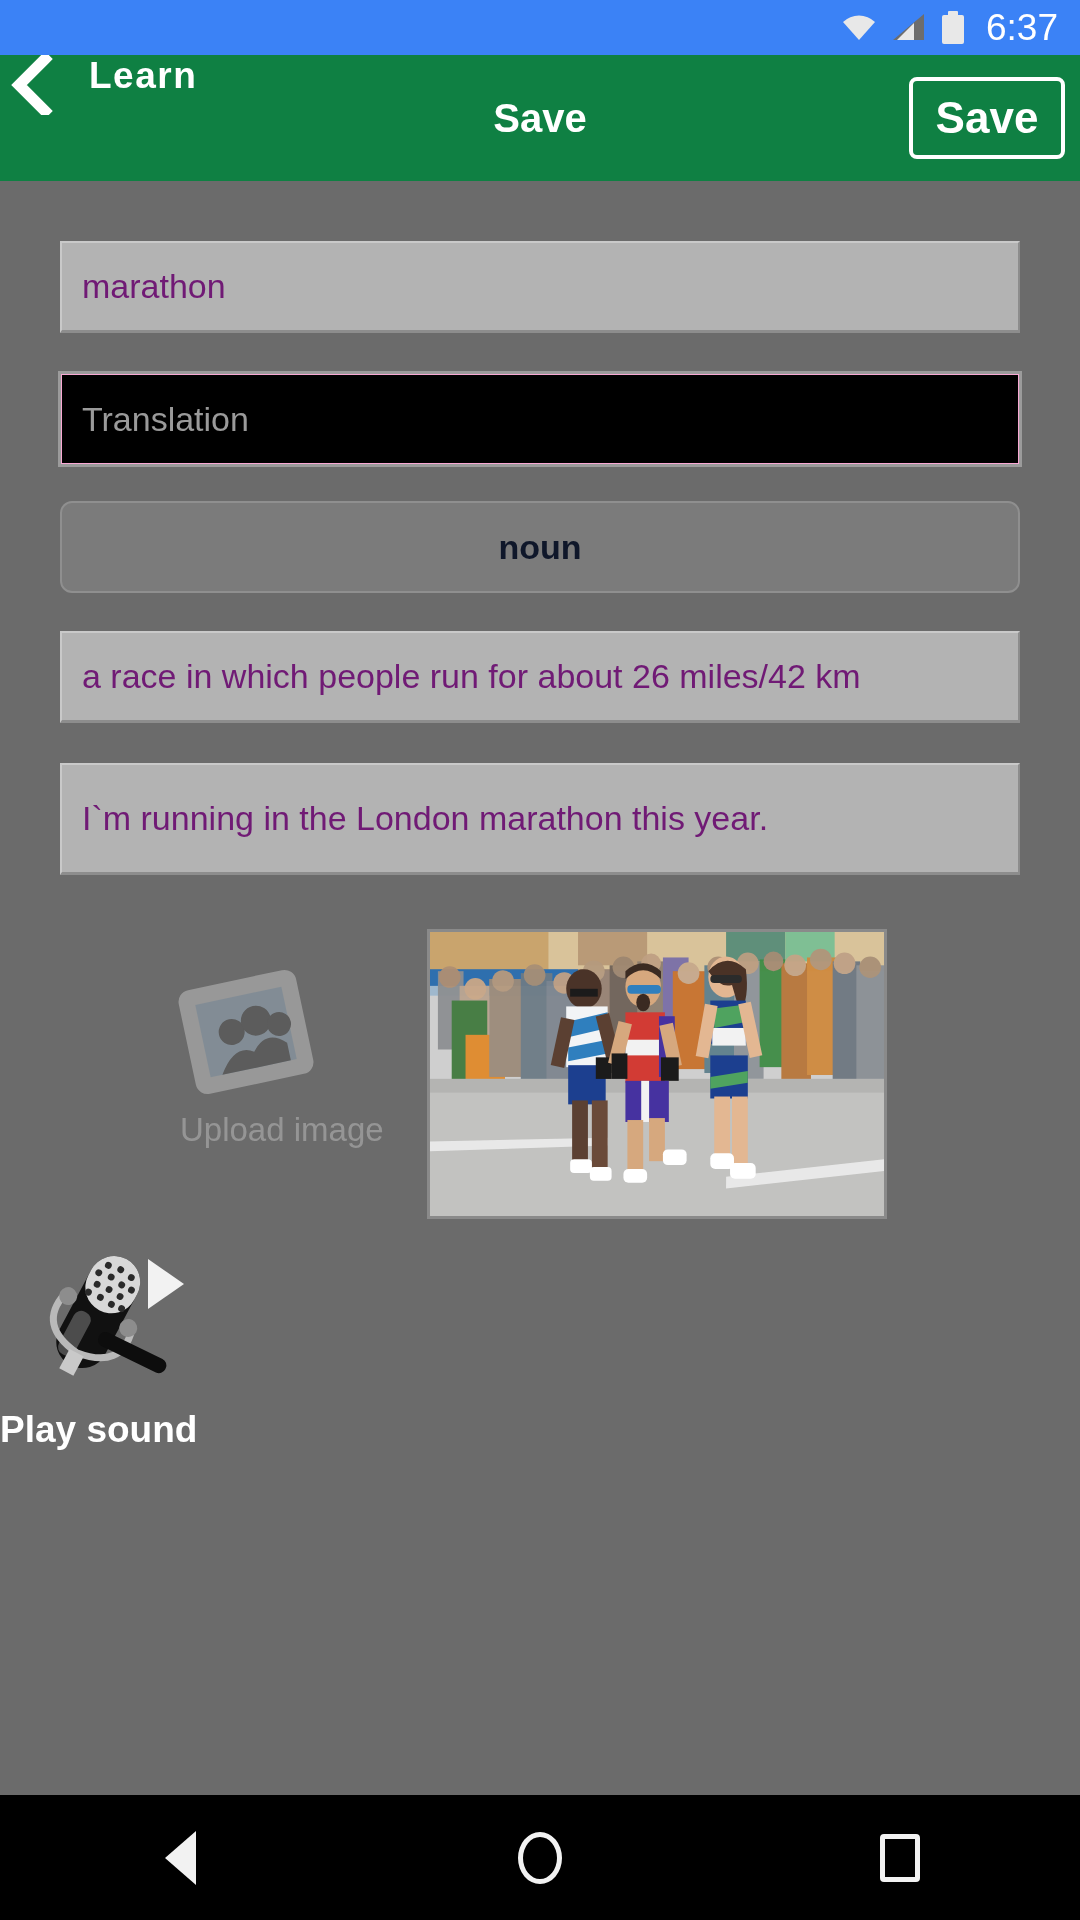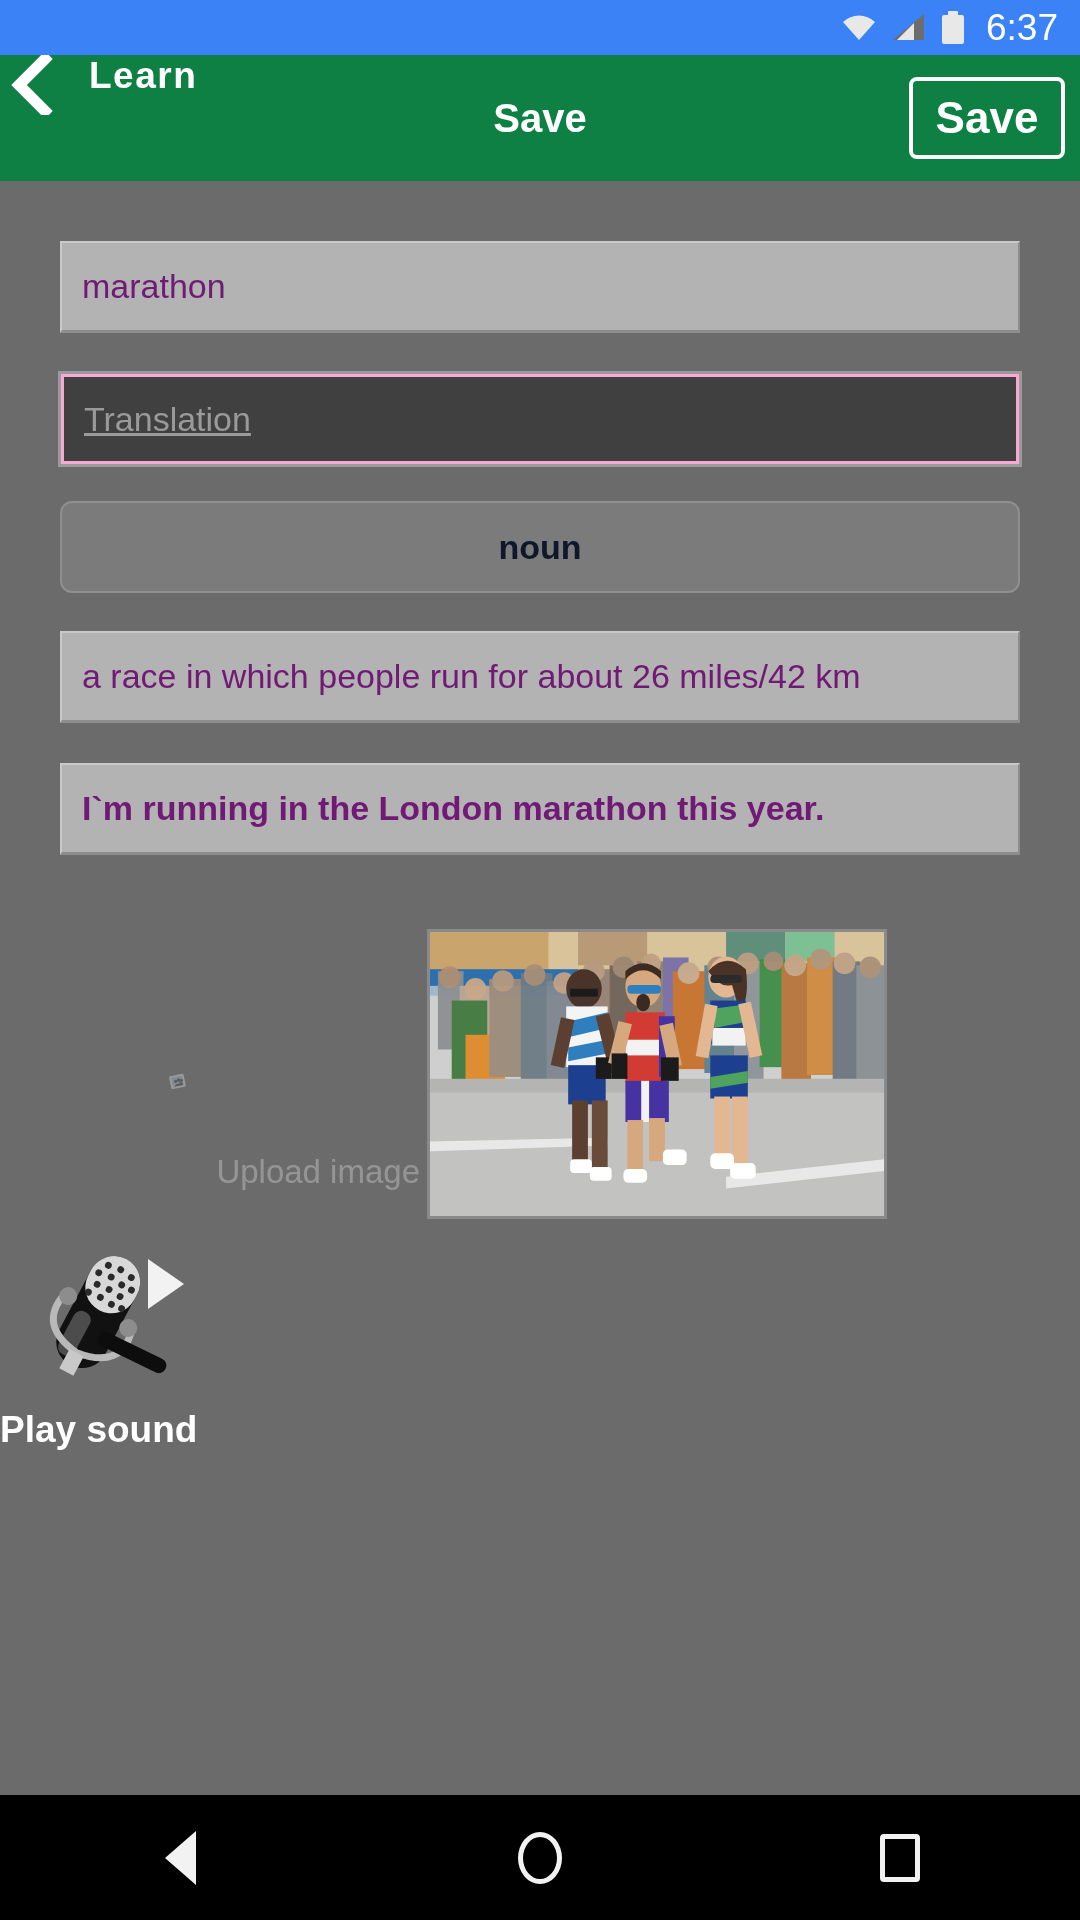--- a/index.html
+++ b/index.html
@@ -76,51 +76,50 @@
     border-left:2px solid #c9c9c9;
     border-right:2px solid #8d8d8d;
     border-bottom:3px solid #8d8d8d;
     display:flex; align-items:center;
     padding-left:20px;
     color:#701a75; font-size:34px;
     cursor:text;
   }
   #field-word     { top:60px;  height:92px; }
   #field-def      { top:450px; height:92px; }
-  #field-example  { top:582px; height:92px;font-weight:bold; }
+  #field-example  { top:582px; height:112px; }
 
   .field-white {
     position:absolute; left:60px; top:192px; width:960px; height:92px;
-    background:#404040;
-    border:4px solid #f9a8d4;
+    background:#000000;
+    border:2px solid #f9a8d4;
     outline:3px solid #9b9b9b;
     outline-offset:-1px;
     display:flex; align-items:center;
     padding-left:20px;
     font-size:34px; color:#9a9a9a;
     cursor:text;
-    text-decoration:underline;
   }
 
   .pos-btn {
     position:absolute; left:60px; top:320px; width:960px; height:92px;
     border:2px solid #8f8f8f; border-radius:12px;
     background:#7b7b7b;
     display:flex; align-items:center; justify-content:center;
     color:#0f172a; font-size:34px; font-weight:bold;
     cursor:pointer;
   }
 
   
   .media-row {
     position:absolute; top:730px; left:0; width:1080px; height:300px;
   }
   .upload-zone {
     position:absolute; left:180px; top:20px; width:240px; height:260px;
-    display:flex; align-items:flex-end;
+    display:flex; flex-direction:column; align-items:flex-start;
     justify-content:center; gap:20px; cursor:pointer; opacity:.45;
   }
   .upload-icon { width:132px; height:118px; transform:rotate(-12deg); }
   .upload-label {
     color:#c9c9c9; font-size:33px; white-space:nowrap;
   }
 
   .thumb {
     position:absolute; left:427px; top:18px; width:460px; height:290px;
     border:3px solid #8a8a8a;

